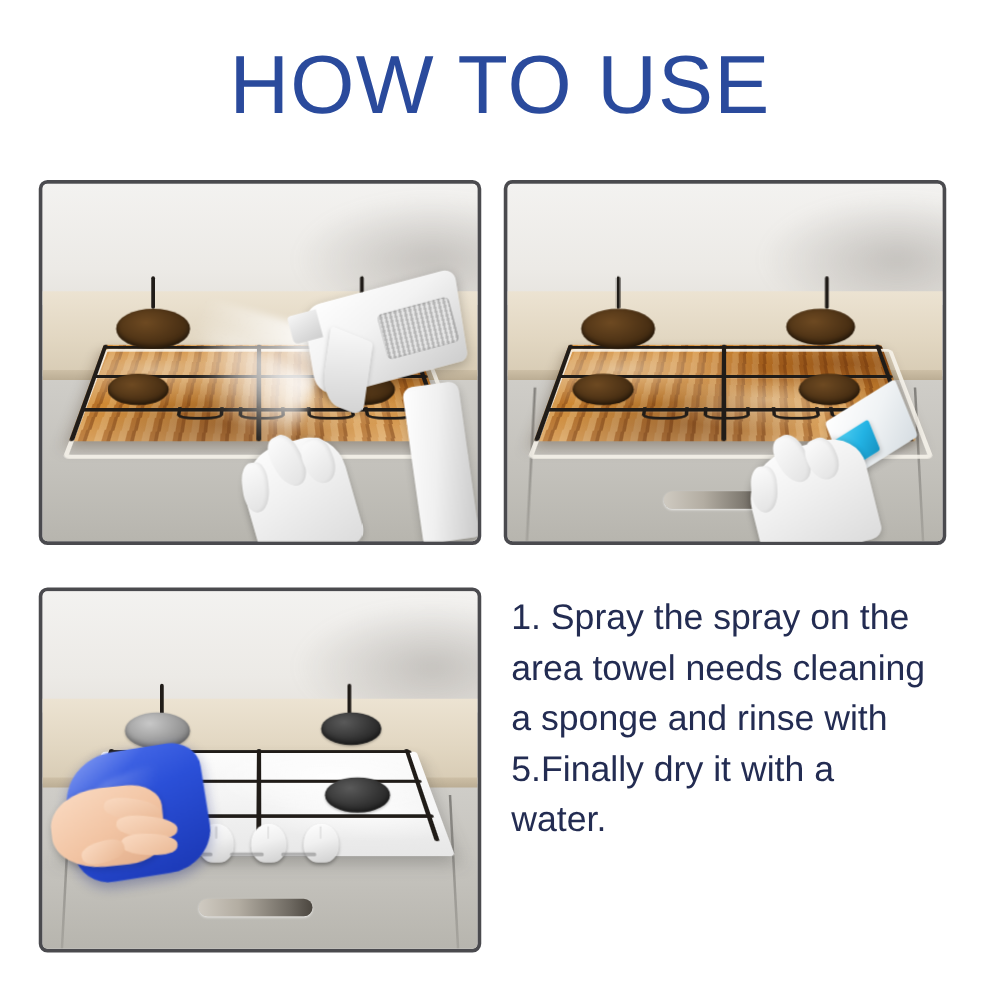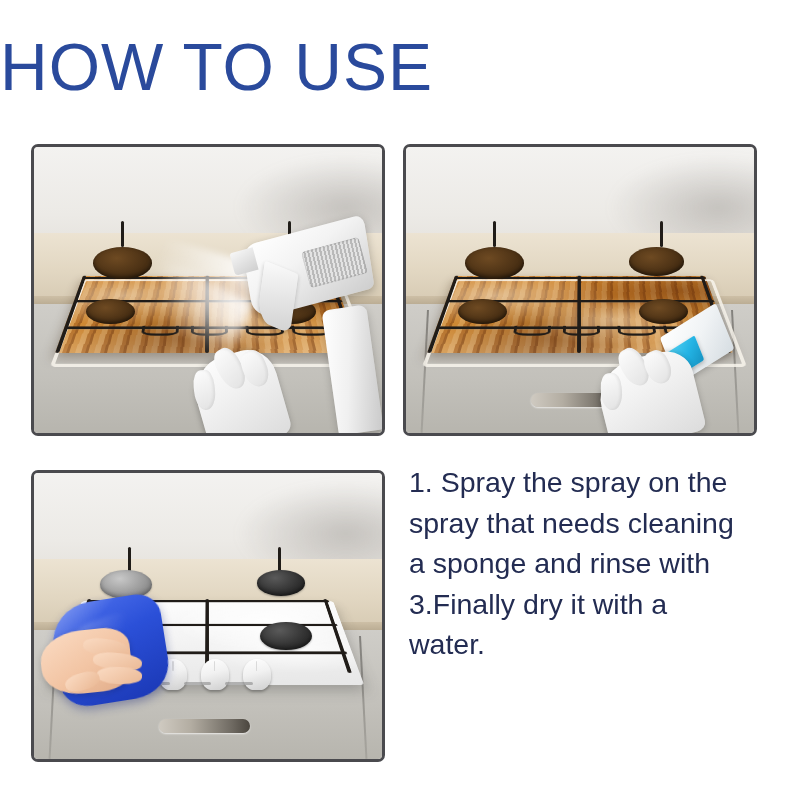--- a/index.html
+++ b/index.html
@@ -13,21 +13,21 @@
     position: relative;
     overflow: hidden;
     font-family: "Liberation Sans", sans-serif;
   }
 
   
   #page-title {
     position: absolute;
     left: 0; top: 34px;
     width: 800px;
-    text-align: left;
+    text-align: center;
     font-family: "Liberation Sans", sans-serif;
     font-size: 66px;
     font-weight: 400;
     letter-spacing: 1px;
     color: #2a4a9c;
     line-height: 1;
     white-space: nowrap;
   }
 
   
@@ -277,21 +277,21 @@
     position:absolute;
     background: linear-gradient(150deg,#fbdcc4,#eab894);
     border-radius: 44%;
     filter: blur(.4px);
   }
 
   
   #instructions {
     position: absolute;
     left: 409px;
-    top: 462px;
+    top: 474px;
     width: 360px;
     color: #232c52;
     font-family: "Liberation Sans", sans-serif;
     font-size: 28.5px;
     line-height: 40.5px;
     font-weight: 400;
   }
   #instructions .line { white-space: nowrap; }
 </style>
 </head>
@@ -443,17 +443,17 @@
     <div class="skin-hand"></div>
     <div class="skin-finger" style="left:14%; top:58%; width:13%; height:6%; transform:rotate(8deg);"></div>
     <div class="skin-finger" style="left:17%; top:63%; width:14%; height:6%; transform:rotate(6deg);"></div>
     <div class="skin-finger" style="left:18%; top:68%; width:13%; height:6%; transform:rotate(2deg);"></div>
     <div class="skin-finger" style="left:9%;  top:70%; width:10%; height:6%; transform:rotate(-16deg);"></div>
   </div>
 </div>
 
 <div id="instructions">
   <div class="line">1. Spray the spray on the</div>
-  <div class="line">spray that needs cleaning</div>
+  <div class="line">area towel needs cleaning</div>
   <div class="line">a sponge and rinse with</div>
-  <div class="line">3.Finally dry it with a</div>
+  <div class="line">5.Finally dry it with a</div>
   <div class="line">water.</div>
 </div>
 
 </body></html>

